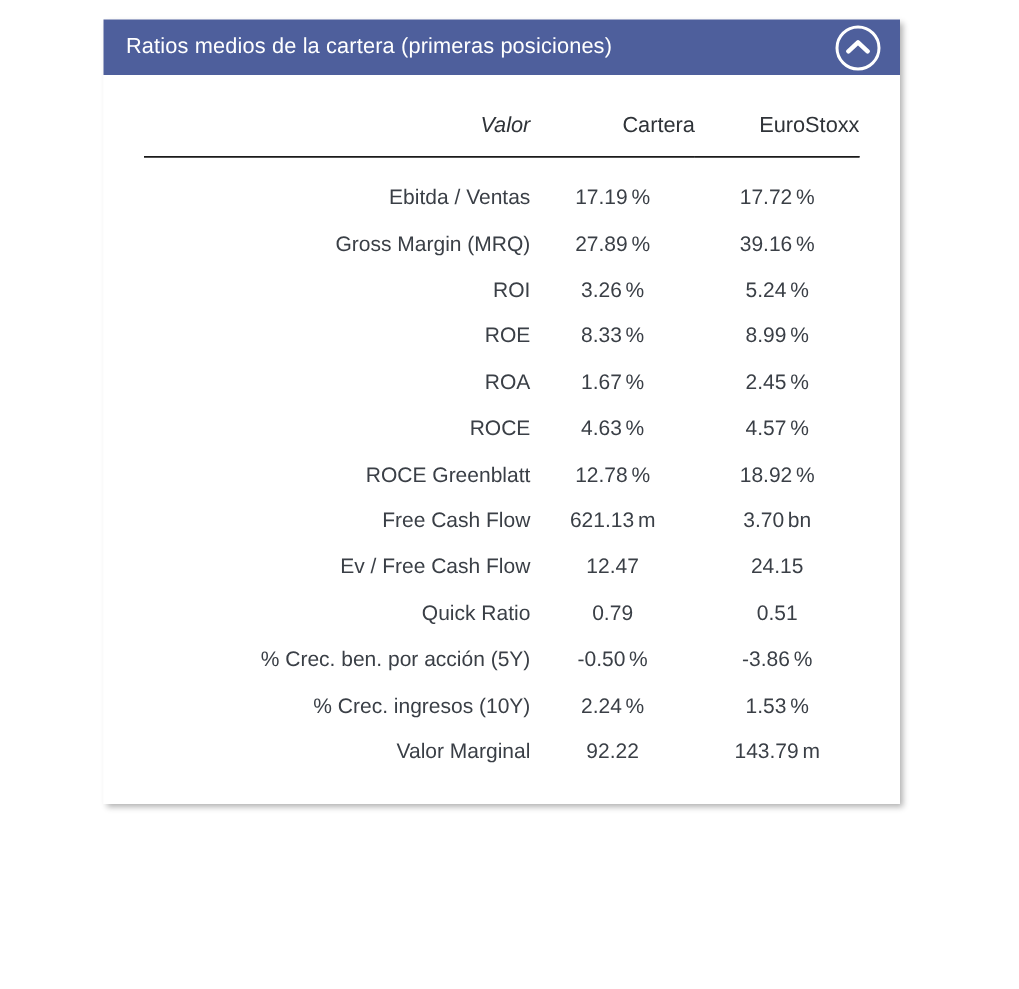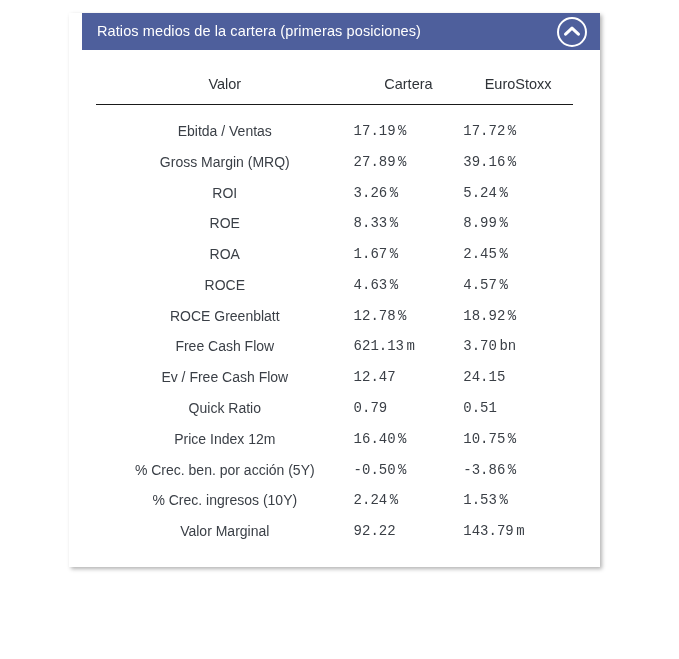--- a/index.html
+++ b/index.html
@@ -29,21 +29,20 @@
   }
 
   .card-header {
     position: relative;
     height: 37px;
     background: #4e5f9c;
     display: flex;
     align-items: center;
     padding: 0 16px 0 15px;
     box-sizing: border-box;
-    margin-left: 13px;
   }
 
   .card-header-title {
     color: #ffffff;
     font-size: 14.5px;
     font-weight: 400;
     letter-spacing: 0.1px;
     line-height: 1;
     white-space: nowrap;
   }
@@ -85,47 +84,48 @@
     font-size: 14.5px;
     font-weight: 400;
     color: #2f3338;
     padding: 26px 0 12px 0;
     border-bottom: 1.6px solid #1a1a1a;
     vertical-align: bottom;
     white-space: nowrap;
   }
 
   th.col-valor {
-    text-align: center;
+    text-align: right;
     width: 54%;
+    font-style: italic;
   }
 
   th.col-num {
+    text-align: right;
     width: 23%;
   }
 
   table.ratios tbody tr:first-child td {
     padding-top: 18px;
   }
 
   table.ratios tbody td {
     font-size: 14px;
     font-weight: 400;
     color: #3a3f46;
     padding: 7.4px 0;
     white-space: nowrap;
   }
 
   td.cell-label {
+    text-align: right;
+  }
+
+  td.cell-value {
     text-align: center;
-  }
-
-  td.cell-value {
-    text-align: left;
-    font-family: Liberation Mono, monospace;
   }
 
   .unit {
     margin-left: 2.5px;
   }
 </style>
 </head>
 <body>
 
 <div id="page-root">
@@ -198,25 +198,20 @@
               <td class="cell-label">Ev / Free Cash Flow</td>
               <td class="cell-value"><span>12.47</span></td>
               <td class="cell-value"><span>24.15</span></td>
             </tr>
             <tr>
               <td class="cell-label">Quick Ratio</td>
               <td class="cell-value"><span>0.79</span></td>
               <td class="cell-value"><span>0.51</span></td>
             </tr>
             <tr>
-              <td class="cell-label">Price Index 12m</td>
-              <td class="cell-value"><span>16.40</span><span class="unit">%</span></td>
-              <td class="cell-value"><span>10.75</span><span class="unit">%</span></td>
-            </tr>
-            <tr>
               <td class="cell-label">% Crec. ben. por acción (5Y)</td>
               <td class="cell-value"><span>-0.50</span><span class="unit">%</span></td>
               <td class="cell-value"><span>-3.86</span><span class="unit">%</span></td>
             </tr>
             <tr>
               <td class="cell-label">% Crec. ingresos (10Y)</td>
               <td class="cell-value"><span>2.24</span><span class="unit">%</span></td>
               <td class="cell-value"><span>1.53</span><span class="unit">%</span></td>
             </tr>
             <tr>

